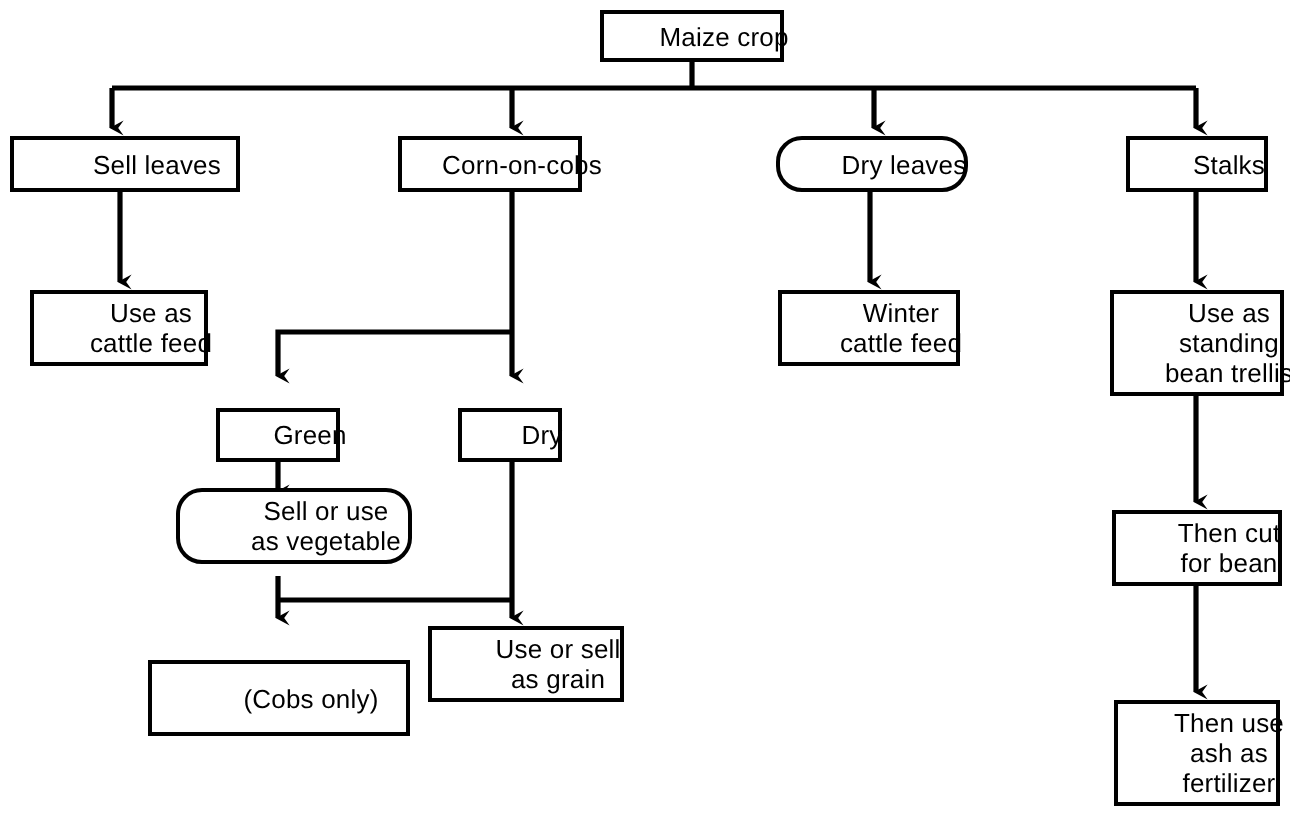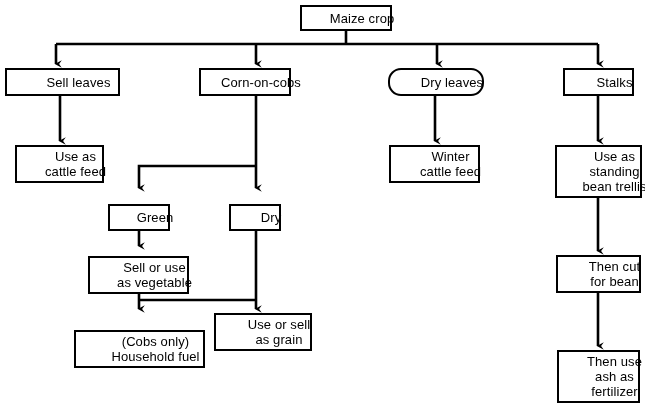--- a/index.html
+++ b/index.html
@@ -121,31 +121,30 @@
         <span class="ln">Use as</span>
         <span class="ln">standing</span>
         <span class="ln">bean trellis</span>
       </div>
       <div class="node" style="left: 108px; top: 192px; width: 62px; height: 27px; border-color: rgb(0, 0, 0); margin-top: 12px;">
         <span class="ln">Green</span>
       </div>
       <div class="node" style="left: 229px; top: 204px; width: 52px; height: 27px; border-color: rgb(0, 0, 0);">
         <span class="ln">Dry</span>
       </div>
-      <div class="node" style="left: 88px; top: 256px; width: 101px; height: 38px; border-color: rgb(0, 0, 0);">
+      <div class="node" style="left: 88px; top: 244px; width: 118px; height: 38px; border-color: rgb(0, 0, 0); border-radius: 13px;">
         <span class="ln">Sell or use</span>
         <span class="ln">as vegetable</span>
       </div>
       <div class="node" style="left: 556px; top: 255px; width: 85px; height: 38px; border-color: rgb(0, 0, 0);">
         <span class="ln">Then cut</span>
         <span class="ln">for bean</span>
       </div>
       <div class="node" style="left: 74px; top: 330px; width: 131px; height: 38px; border-color: rgb(0, 0, 0);">
         <span class="ln">(Cobs only)</span>
-        <span class="ln">Household fuel</span>
       </div>
       <div class="node" style="left: 214px; top: 313px; width: 98px; height: 38px; border-color: rgb(0, 0, 0); justify-content: center;">
         <span class="ln">Use or sell</span>
         <span class="ln">as grain</span>
       </div>
       <div class="node" style="left: 557px; top: 350px; width: 83px; height: 53px; border-color: rgb(0, 0, 0);">
         <span class="ln">Then use</span>
         <span class="ln">ash as</span>
         <span class="ln">fertilizer</span>
       </div>

